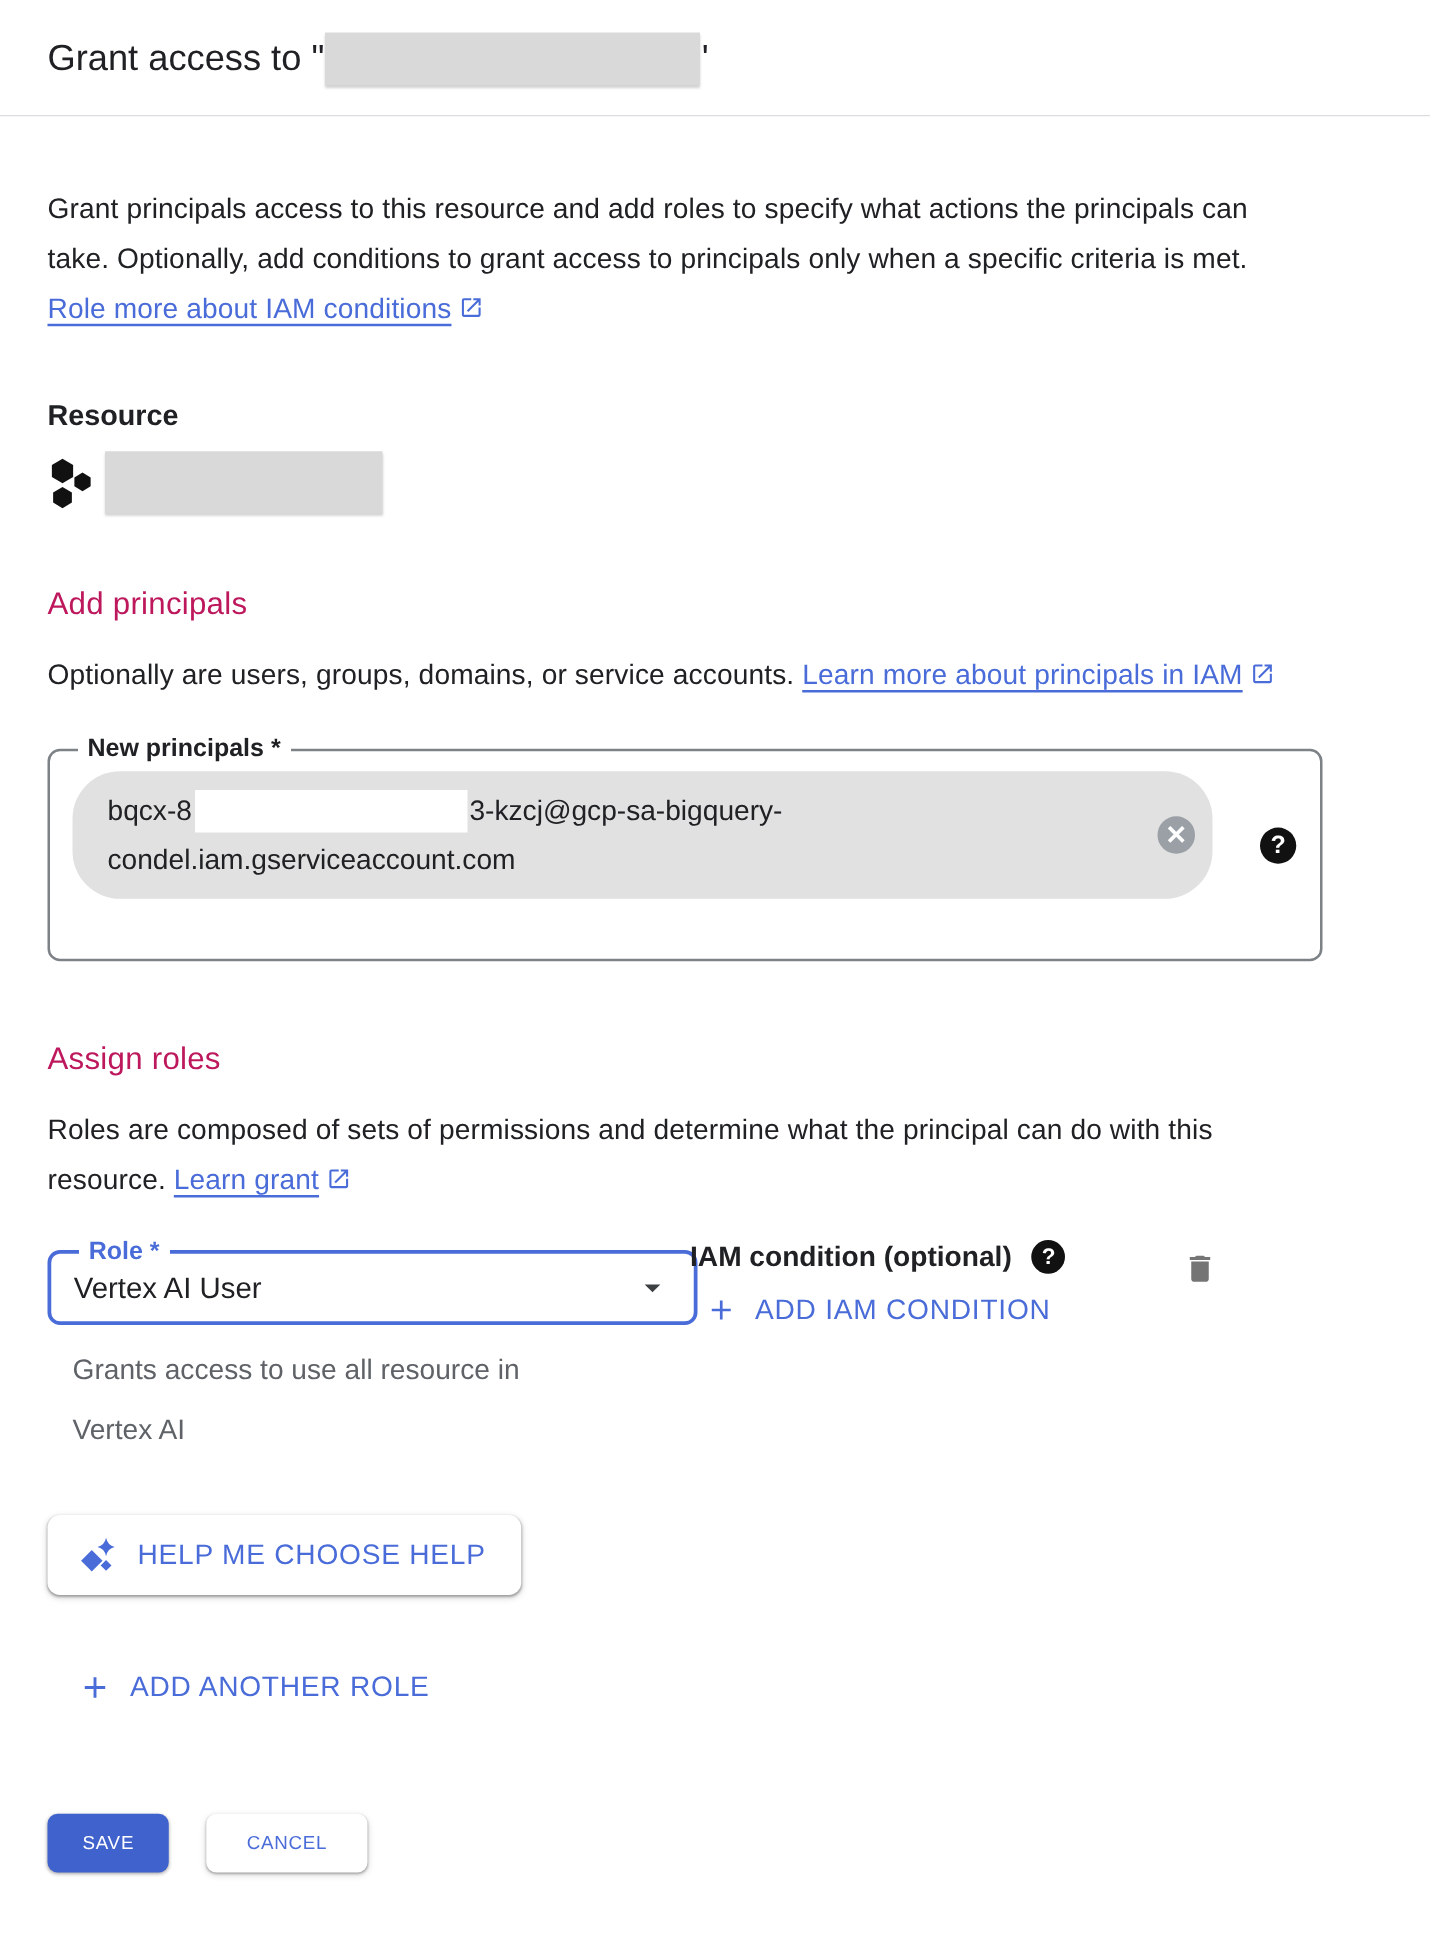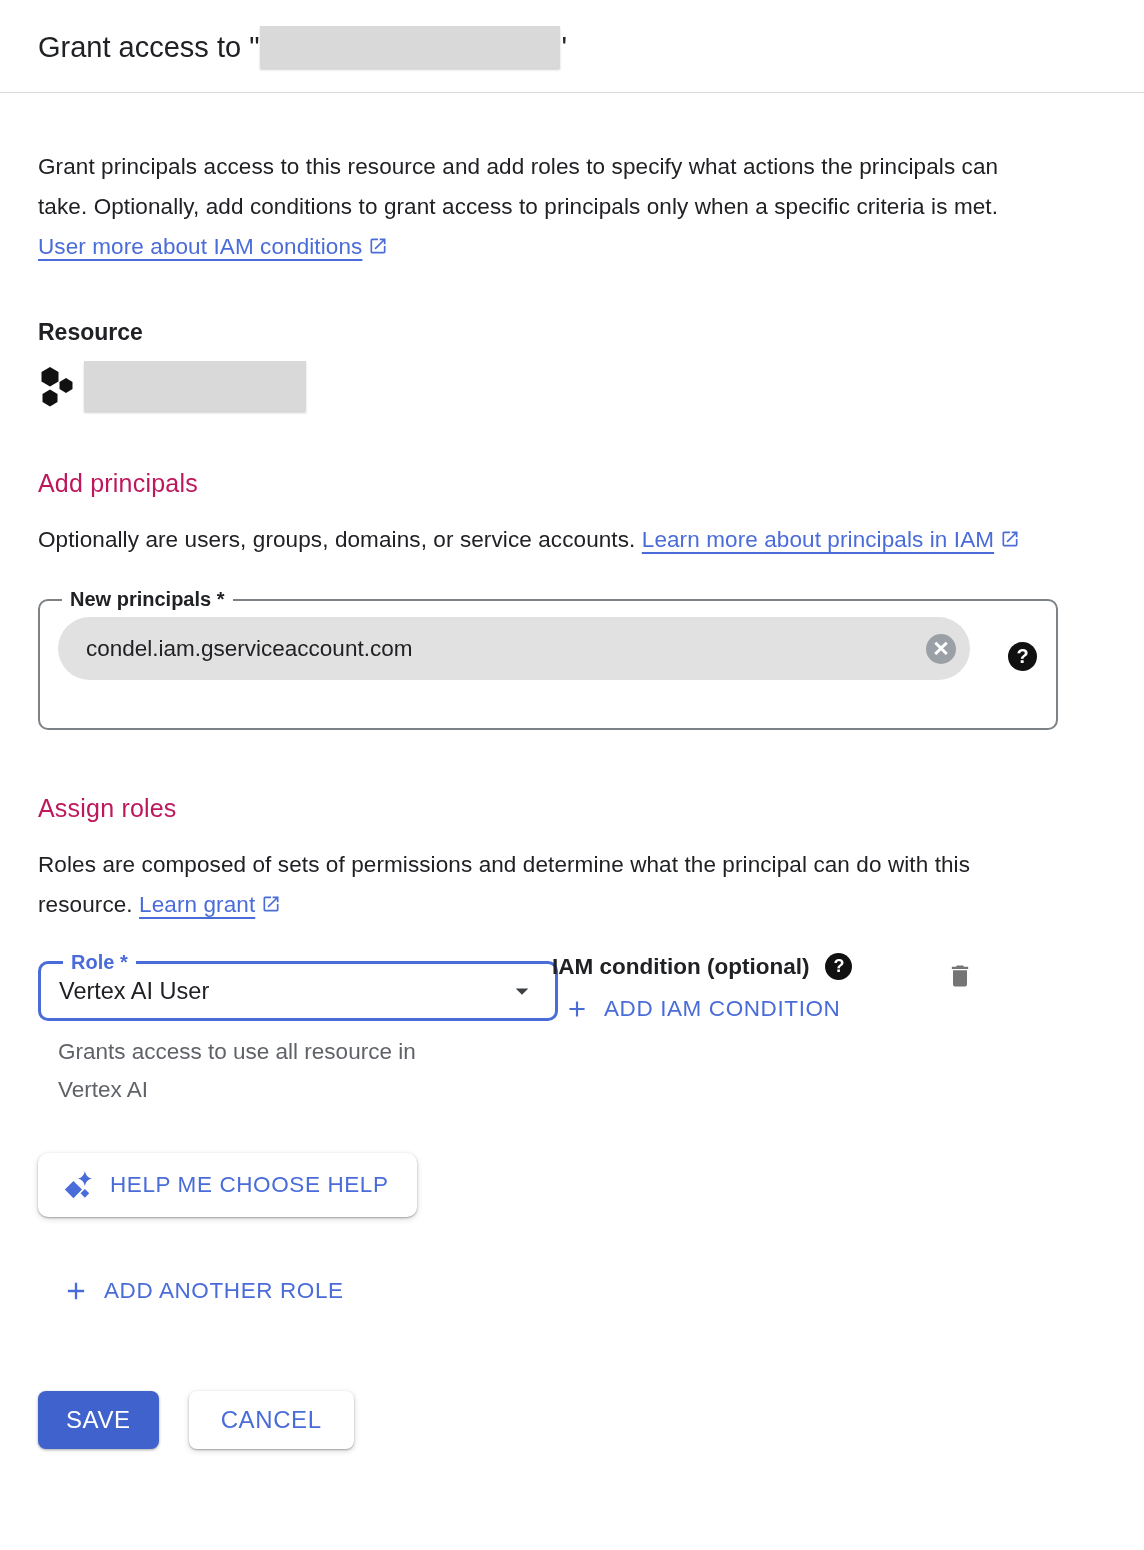--- a/index.html
+++ b/index.html
@@ -91,21 +91,21 @@
   }
   fieldset.role-field legend {
     margin-left: 4px; padding: 0 8px;
     font-size: 20px; font-weight: 700; color: #4a6cd9;
   }
   .role-value-row { display: flex; align-items: center; justify-content: space-between; }
   .role-value { font-size: 23.5px; color: #202124; }
   .dd-arrow { flex: none; margin-right: 4px; }
   .role-help {
     margin-top: 12px; padding-left: 20px;
-    color: #5f6368; font-size: 22.5px; line-height: 38px; max-width: 420px;
+    color: #5f6368; font-size: 22.5px; line-height: 48px; max-width: 420px;
   }
   .cond-col { margin-left: 36px; flex: 1; padding-top: 2px; }
   .cond-label-row { display: flex; align-items: center; gap: 16px; }
   .cond-label { font-size: 22.5px; font-weight: 700; color: #202124; }
   .cond-help {
     width: 27px; height: 27px; border-radius: 50%;
     background: #111; color: #fff; display: flex; align-items: center; justify-content: center;
     font-size: 18px; font-weight: 700; cursor: pointer; margin-left: 0; margin-top: 0;
   }
   .blue-action {
@@ -123,21 +123,21 @@
     background: #fff; border: none; border-radius: 10px;
     box-shadow: 0 1px 2px rgba(0,0,0,.3), 0 2px 6px rgba(0,0,0,.15);
     padding: 17px 28px 17px 24px;
     color: #4a6cd9; font-size: 22.5px; font-weight: 500; letter-spacing: 0.6px;
     cursor: pointer; font-family: "Liberation Sans", sans-serif;
   }
   .add-role { margin-top: 60px; margin-left: 24px; }
   .footer-row { margin-top: 82px; display: flex; align-items: center; gap: 30px; }
   .btn {
     font-family: "Liberation Sans", sans-serif;
-    font-size: 24px; font-weight: 500; letter-spacing: 0.6px;
+    font-size: 15px; font-weight: 500; letter-spacing: 0.6px;
     border-radius: 8px; padding: 15px 28px; cursor: pointer; border: none;
   }
   .btn-save {
     background: #4062cd; color: #fff;
     box-shadow: 0 1px 3px rgba(0,0,0,.35);
   }
   .btn-cancel {
     background: #fff; color: #4a6cd9;
     box-shadow: 0 1px 2px rgba(0,0,0,.3), 0 2px 6px rgba(0,0,0,.15);
     padding: 15px 32px;
@@ -146,21 +146,21 @@
 </head>
 <body>
 
 <div class="dlg-header">
   <div class="dlg-title"><span>Grant access to "</span><span class="redact redact-title"></span><span>'</span></div>
 </div>
 
 <div class="main">
 
   
-  <p class="para intro-para"><span>Grant principals access to this resource and add roles to specify what actions the principals can take. Optionally, add conditions to grant access to principals only when a specific criteria is met. </span><a class="link"><span>User more about IAM conditions</span><svg class="ext-icon" width="20" height="20" viewBox="0 0 24 24" fill="#4a6cd9">
+  <p class="para intro-para"><span>Grant principals access to this resource and add roles to specify what actions the principals can take. Optionally, add conditions to grant access to principals only when a specific criteria is met. </span><a class="link"><span>Role more about IAM conditions</span><svg class="ext-icon" width="20" height="20" viewBox="0 0 24 24" fill="#4a6cd9">
           <path d="M19 19H5V5h7V3H5c-1.11 0-2 .9-2 2v14c0 1.1.89 2 2 2h14c1.1 0 2-.9 2-2v-7h-2v7zM14 3v2h3.59l-9.83 9.83 1.41 1.41L19 6.41V10h2V3h-7z"></path>
         </svg></a></p>
 
   
   <h3 class="h-small resource-head">Resource</h3>
   <div class="resource-row">
     <svg class="resource-icon" viewBox="0 0 40 44" fill="#111">
       <polygon points="12,3 20.5,8 20.5,17.5 12,22.5 3.5,17.5 3.5,8"></polygon>
       <polygon points="28,14 34.5,18 34.5,25 28,29 21.5,25 21.5,18"></polygon>
       <polygon points="12,25.5 19.5,30 19.5,38 12,42.5 4.5,38 4.5,30"></polygon>
@@ -171,20 +171,21 @@
   
   <h2 class="h-large principals-head">Add principals</h2>
   <p class="para principals-para"><span>Optionally are users, groups, domains, or service accounts. </span><a class="link"><span>Learn more about principals in IAM</span><svg class="ext-icon" width="20" height="20" viewBox="0 0 24 24" fill="#4a6cd9">
           <path d="M19 19H5V5h7V3H5c-1.11 0-2 .9-2 2v14c0 1.1.89 2 2 2h14c1.1 0 2-.9 2-2v-7h-2v7zM14 3v2h3.59l-9.83 9.83 1.41 1.41L19 6.41V10h2V3h-7z"></path>
         </svg></a></p>
 
   <fieldset class="np-field">
     <legend>New principals *</legend>
     <div class="np-body">
       <div class="principal-chip">
+        <div><span>bqcx-8</span><span class="redact-chip"></span><span>3-kzcj@gcp-sa-bigquery-</span></div>
         <div>condel.iam.gserviceaccount.com</div>
         <span class="chip-close">
             <span>✕</span>
           </span>
       </div>
       <span class="help-dot">
           <span>?</span>
         </span>
     </div>
   </fieldset>

